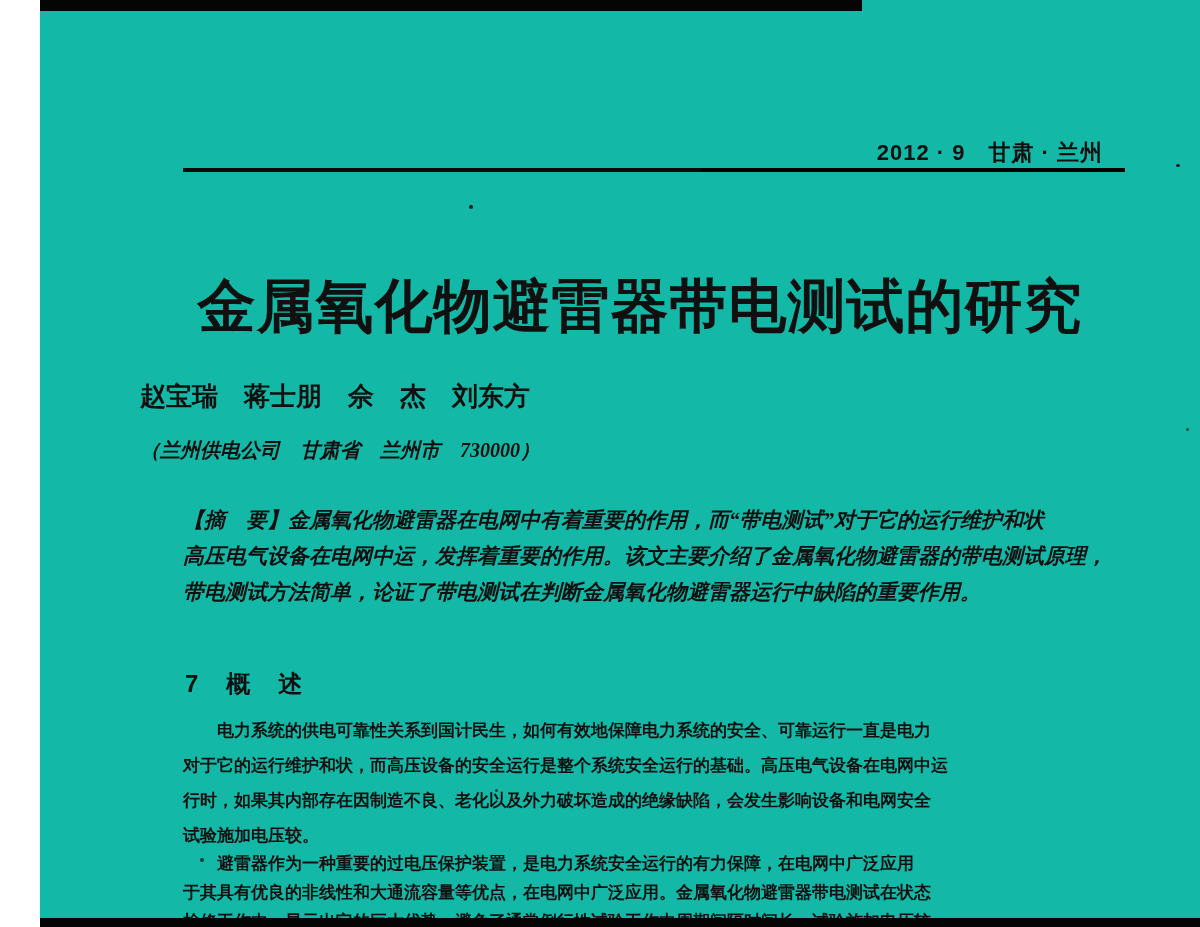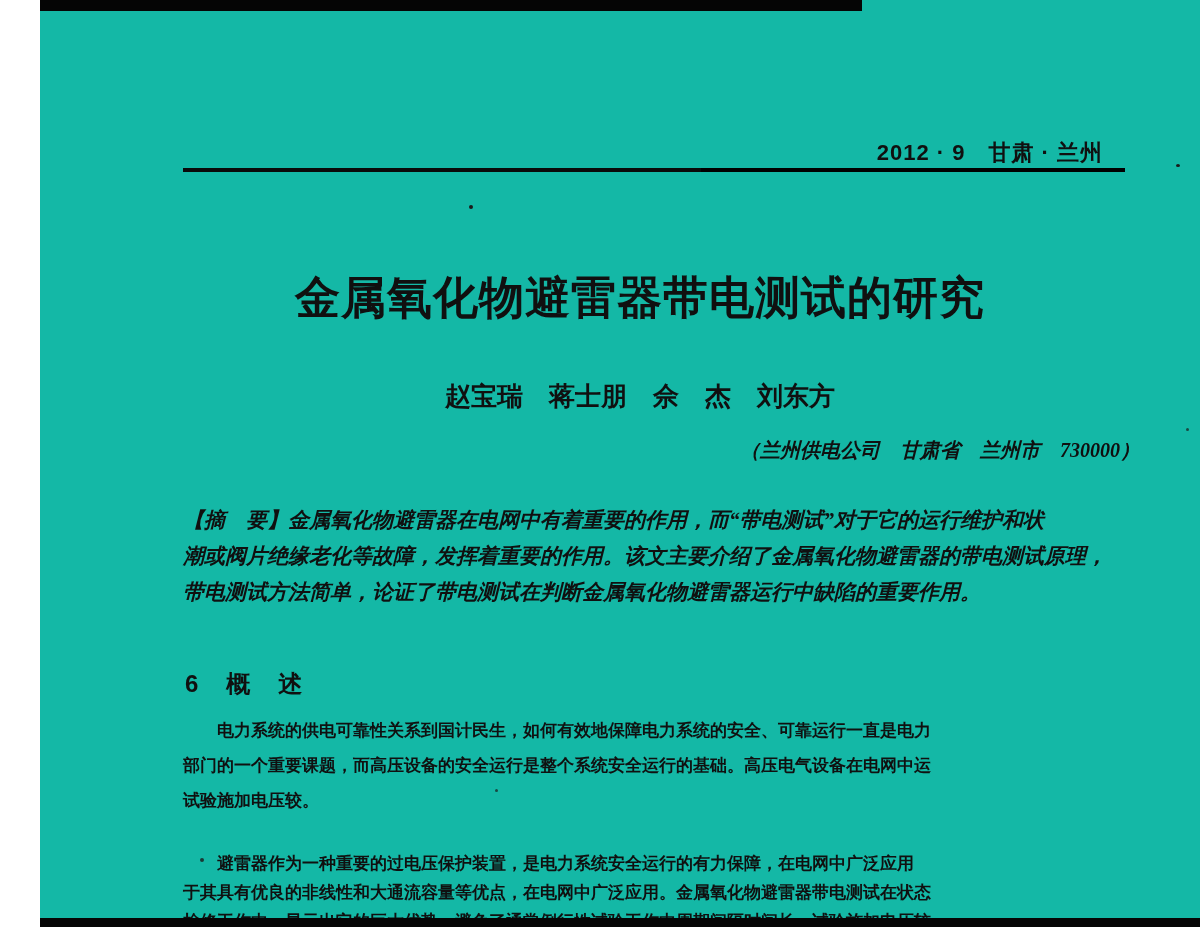--- a/index.html
+++ b/index.html
@@ -38,40 +38,40 @@
 
   .title {
     position: absolute;
     left: 100px;
     width: 1000px;
     top: 268px;
     margin: 0;
     text-align: center;
     font-family: "Liberation Sans", sans-serif;
     font-weight: bold;
-    font-size: 45px;
+    font-size: 58px;
     letter-spacing: 1px;
     white-space: nowrap;
   }
   .authors {
     position: absolute;
     left: 100px;
     width: 1000px;
     top: 379px;
-    text-align: center;
+    text-align: left;
     font-size: 26px;
     font-weight: 600;
     white-space: nowrap;
   }
   .affiliation {
     position: absolute;
     left: 100px;
     width: 1000px;
     top: 437px;
-    text-align: right;
+    text-align: left;
     font-size: 20px;
     font-style: italic;
     font-weight: 600;
     white-space: nowrap;
   }
 
   .abstract {
     position: absolute;
     left: 143px;
     top: 502px;
@@ -129,29 +129,30 @@
   <div class="header-rule"></div>
 
   <h1 class="title">金属氧化物避雷器带电测试的研究</h1>
 
   <div class="authors">赵宝瑞　蒋士朋　佘　杰　刘东方</div>
 
   <div class="affiliation">（兰州供电公司　甘肃省　兰州市　730000）</div>
 
   <div class="abstract">
     <div class="line">【摘　要】金属氧化物避雷器在电网中有着重要的作用，而“带电测试”对于它的运行维护和状</div>
-    <div class="line">潮或阀片绝缘老化等故障，发挥着重要的作用。该文主要介绍了金属氧化物避雷器的带电测试原理，</div>
+    <div class="line">高压电气设备在电网中运，发挥着重要的作用。该文主要介绍了金属氧化物避雷器的带电测试原理，</div>
     <div class="line">带电测试方法简单，论证了带电测试在判断金属氧化物避雷器运行中缺陷的重要作用。</div>
   </div>
 
-  <div class="sec-heading">6　概　述</div>
+  <div class="sec-heading">7　概　述</div>
 
   <div class="para p1">
     <div class="line">　　电力系统的供电可靠性关系到国计民生，如何有效地保障电力系统的安全、可靠运行一直是电力</div>
-    <div class="line">部门的一个重要课题，而高压设备的安全运行是整个系统安全运行的基础。高压电气设备在电网中运</div>
+    <div class="line">对于它的运行维护和状，而高压设备的安全运行是整个系统安全运行的基础。高压电气设备在电网中运</div>
+    <div class="line">行时，如果其内部存在因制造不良、老化以及外力破坏造成的绝缘缺陷，会发生影响设备和电网安全</div>
     <div class="line">试验施加电压较。</div>
   </div>
 
   <div class="para p2">
     <div class="line">　　避雷器作为一种重要的过电压保护装置，是电力系统安全运行的有力保障，在电网中广泛应用</div>
     <div class="line">于其具有优良的非线性和大通流容量等优点，在电网中广泛应用。金属氧化物避雷器带电测试在状态</div>
     <div class="line">检修工作中，显示出它的巨大优势，避免了通常例行性试验工作中周期间隔时间长，试验施加电压较</div>
   </div>
 
   <div class="speck speck-a"></div>

